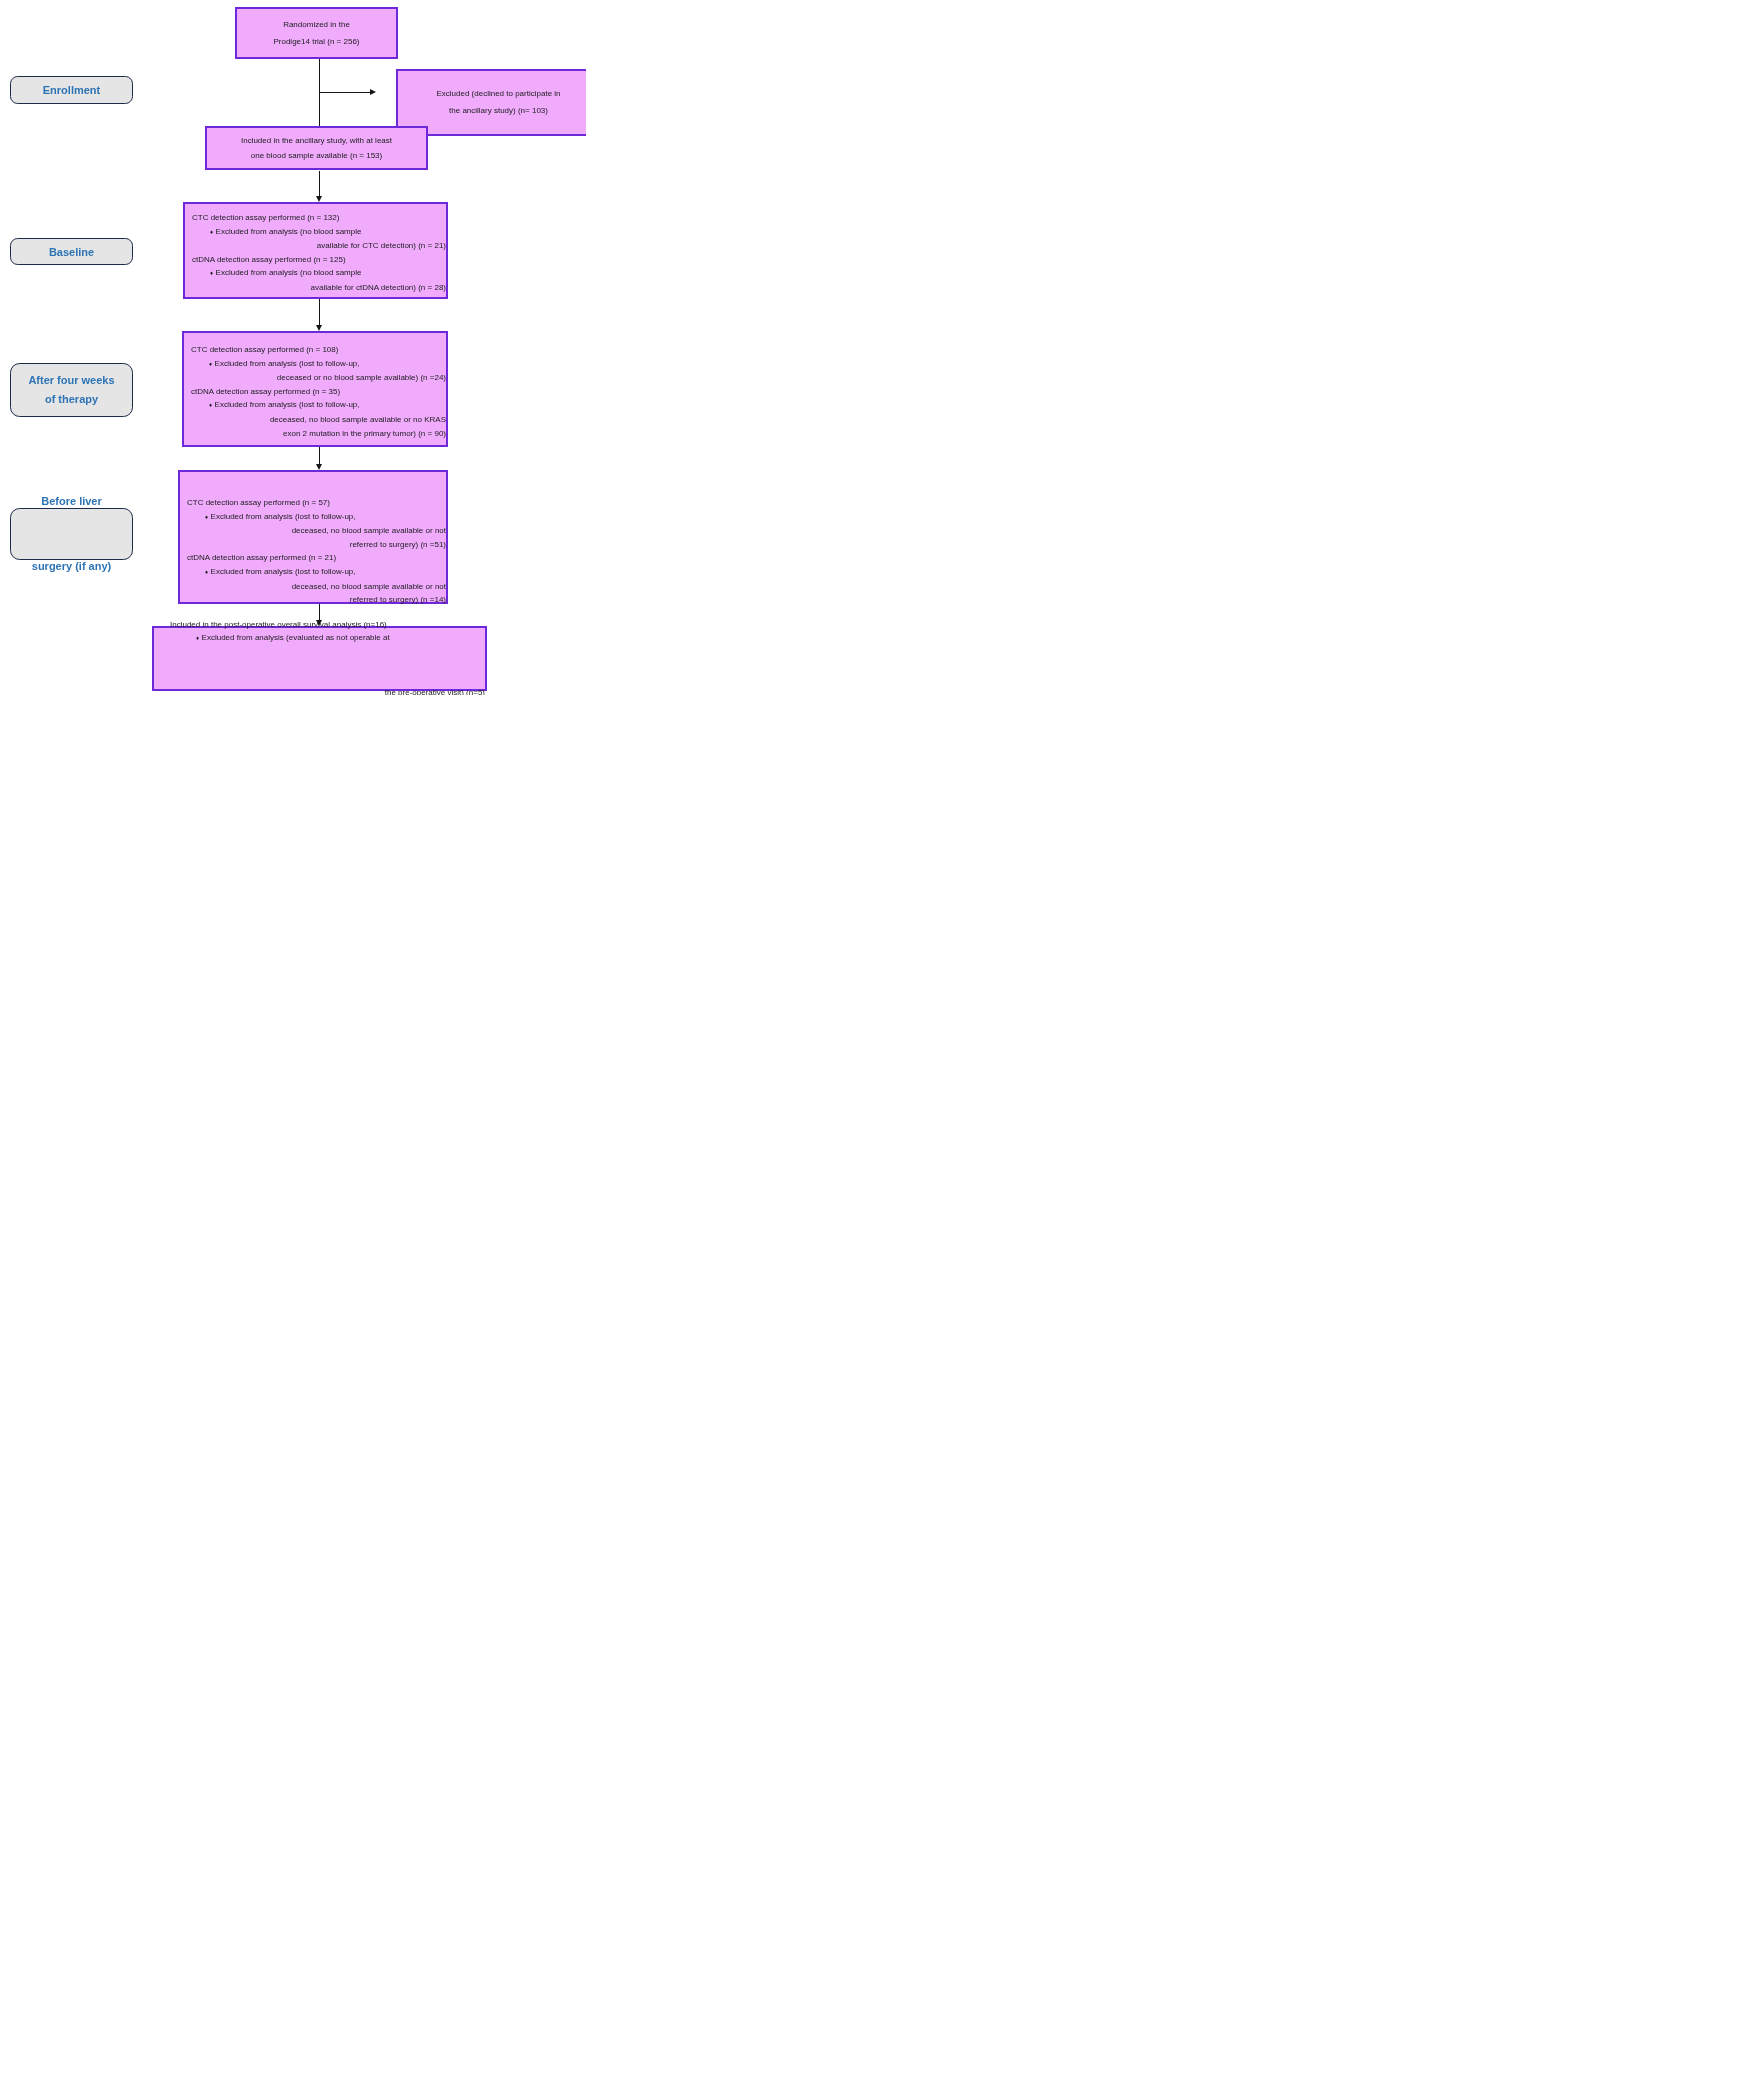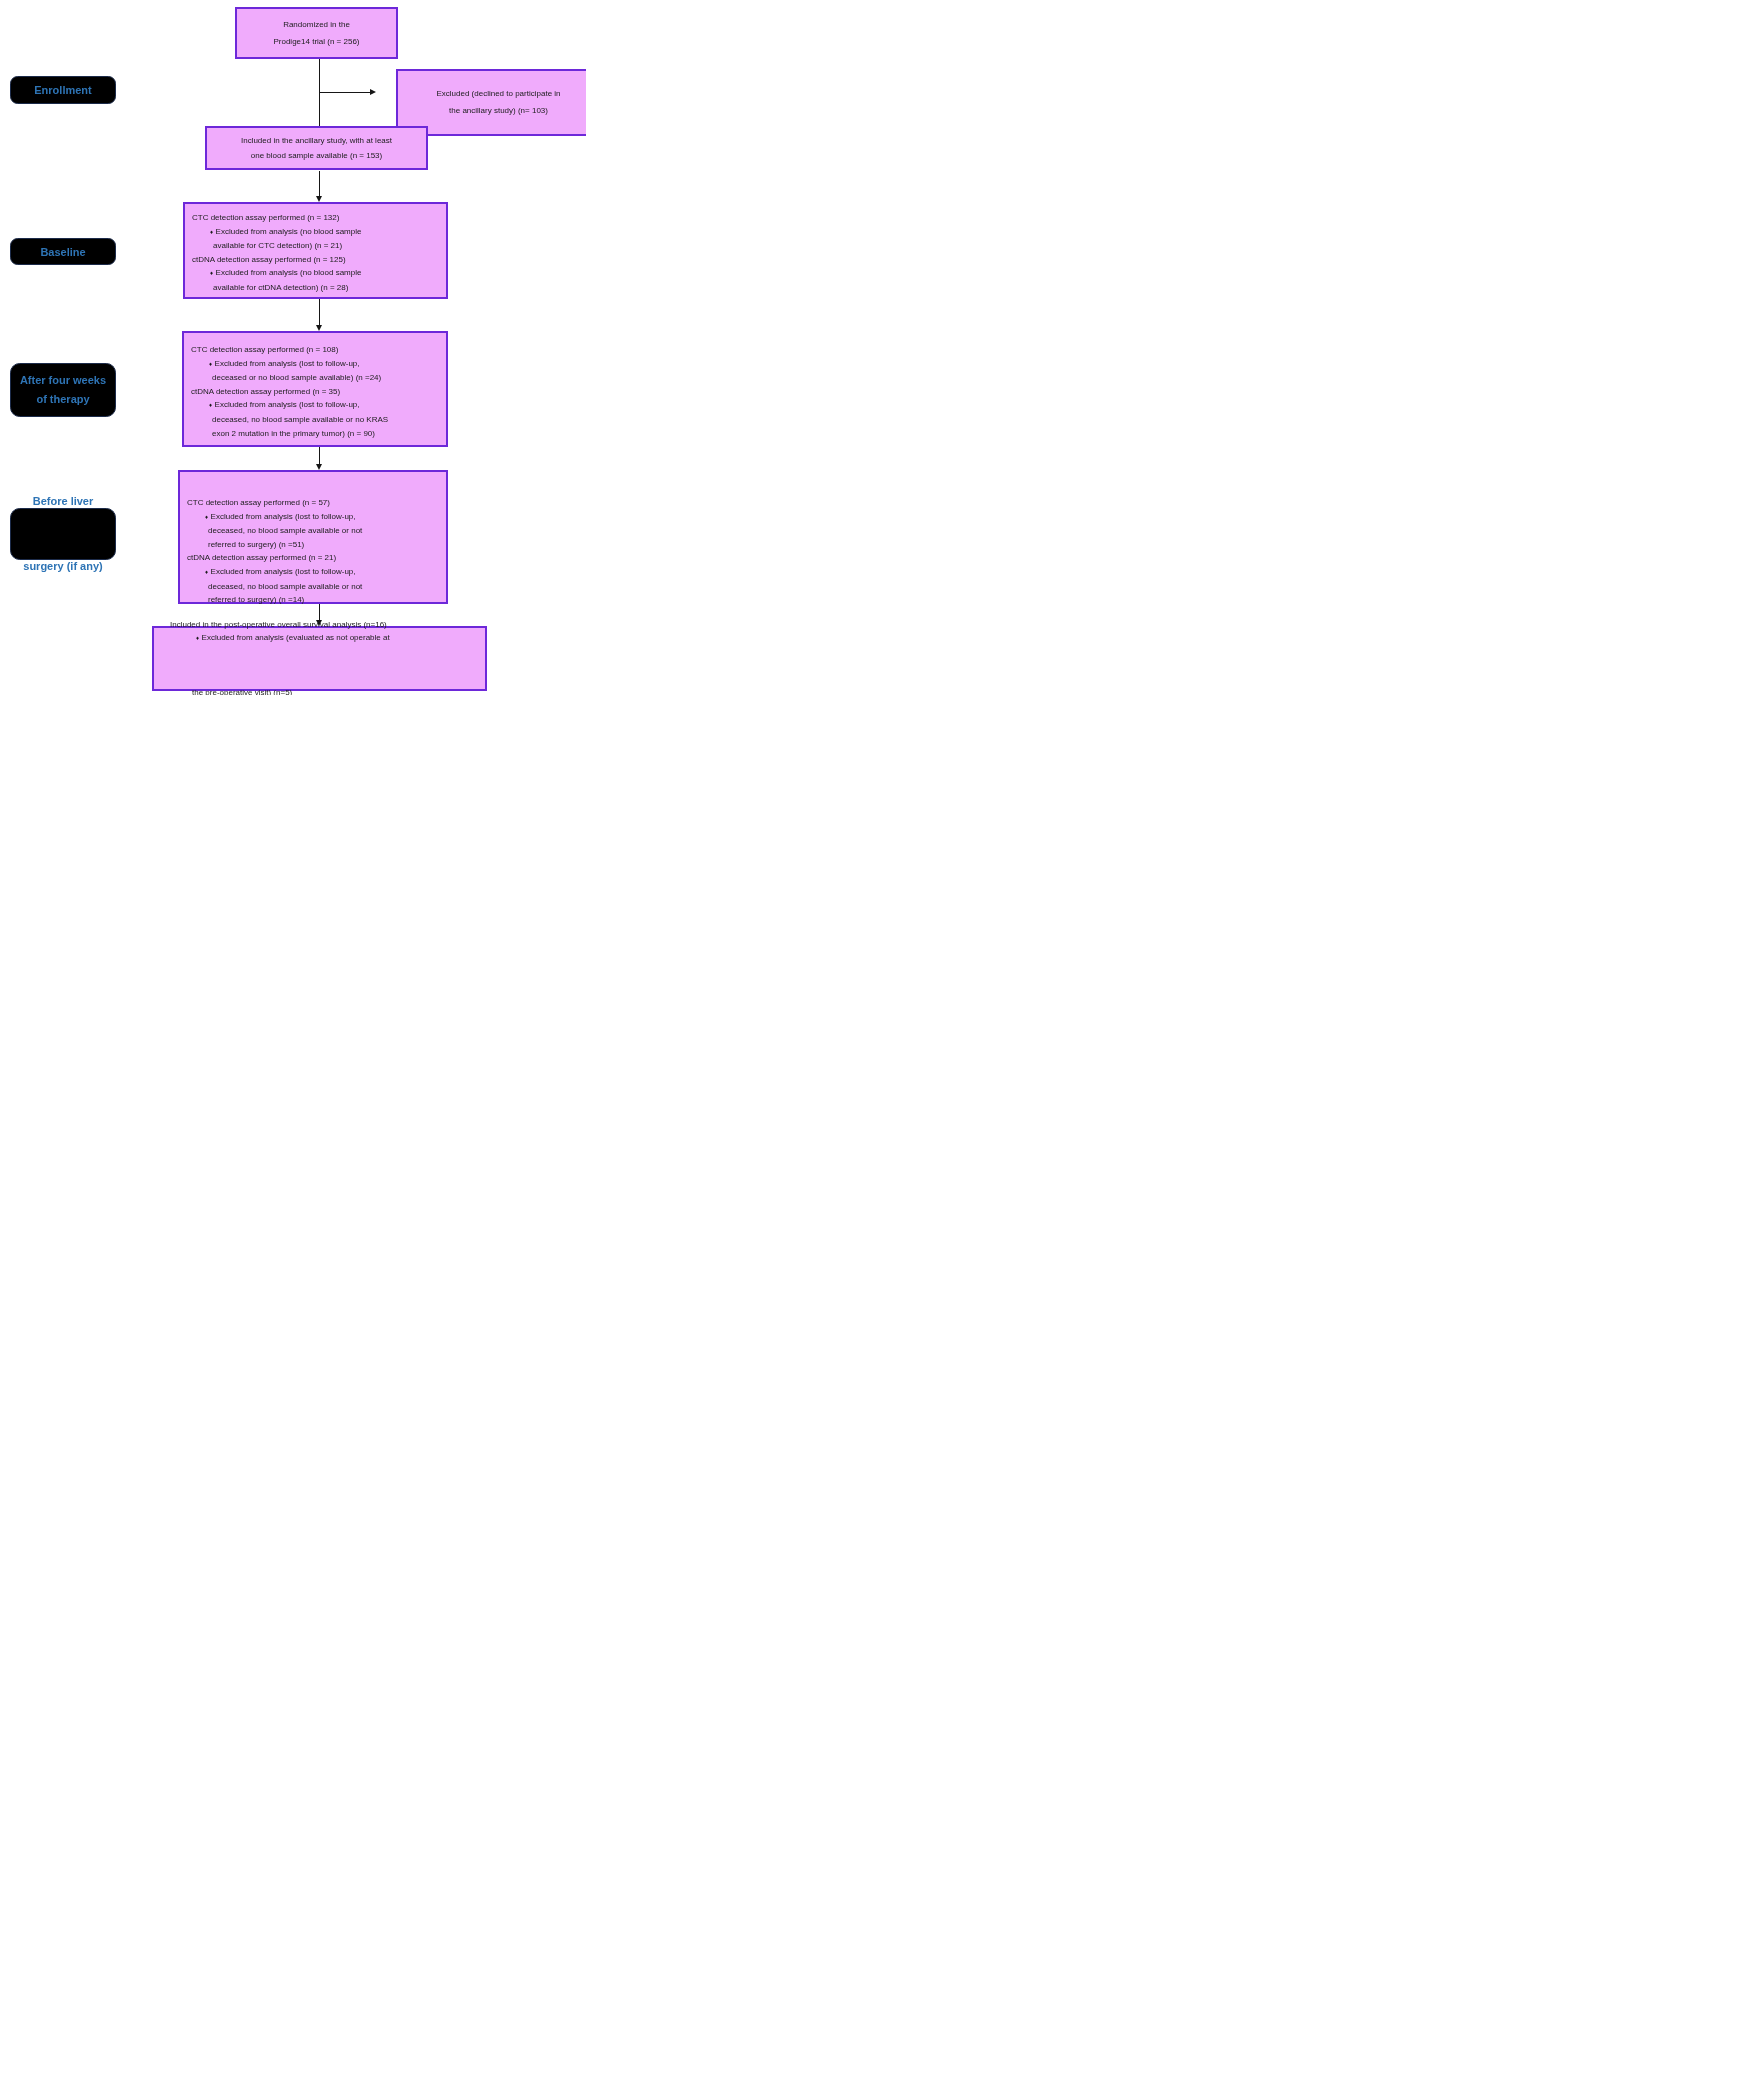--- a/index.html
+++ b/index.html
@@ -41,38 +41,38 @@
 
   .left-box .line { line-height: 13.6px; }
   #box-baseline  { left: 183px; top: 202px;  width: 265px; height: 97px; padding-top: 7px; }
   #box-fourweeks { left: 182px; top: 331px;  width: 266px; height: 116px; padding-top: 10px; }
   #box-surgery   { left: 178px; top: 470px;  width: 270px; height: 134px; padding-top: 24px; }
   #box-postop    { left: 152px; top: 626px; width: 335px; height: 65px;
                    display: flex; flex-direction: column; justify-content: center; }
 
   .left-box .main   { padding-left: 7px; }
   .left-box .bullet { padding-left: 25px; }
-  .left-box .cont   { padding-left: 28px; }
+  .left-box .cont   { padding-left: 28px; text-align: right; }
   #box-postop .main   { padding-left: 16px; }
   #box-postop .bullet { padding-left: 42px; }
   #box-postop .cont   { padding-left: 38px; margin-top: 40px; }
 
   .bullet-char {
     font-size: 6px;
     display: inline-block;
     margin-right: 2.5px;
     transform: translateY(-0.5px);
   }
 
   
   .stage {
     position: absolute;
     left: 10px;
-    width: 106px;
-    background: #000000;
+    width: 123px;
+    background: #e5e5e5;
     border: 1.5px solid #1c2b4a;
     border-radius: 7.6px;
     box-sizing: border-box;
     color: #2e74b5;
     font-weight: bold;
     font-size: 11px;
     display: flex;
     flex-direction: column;
     justify-content: center;
     text-align: center;

